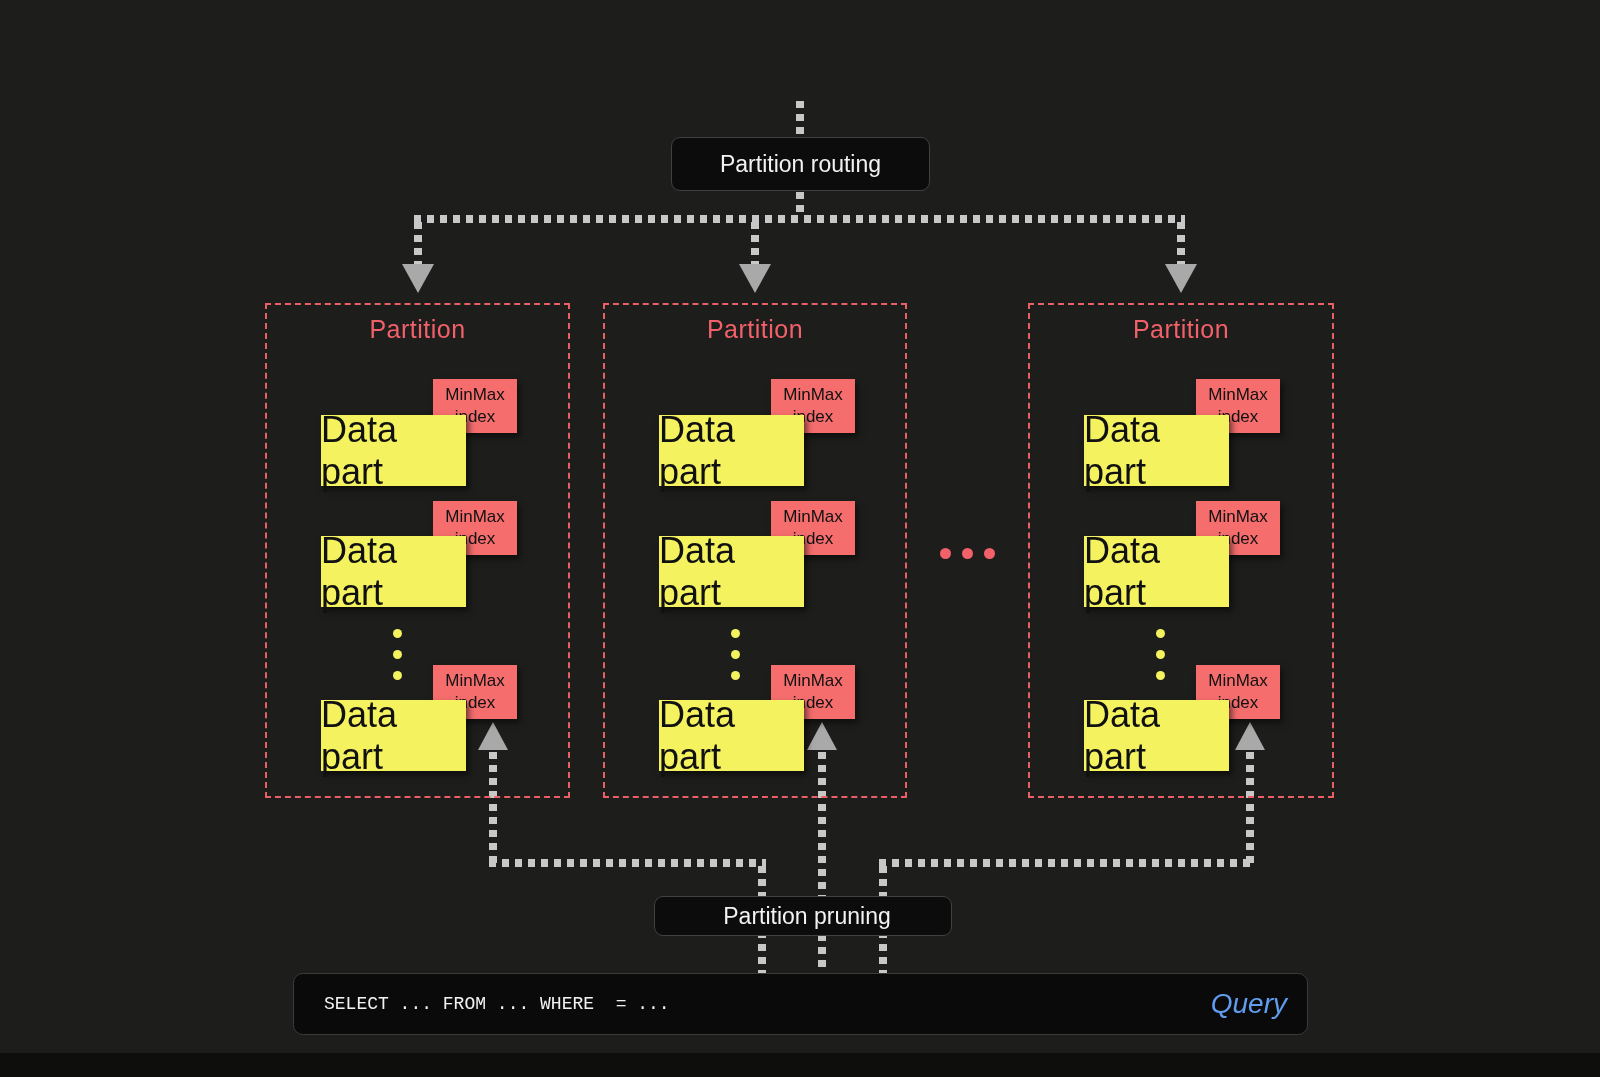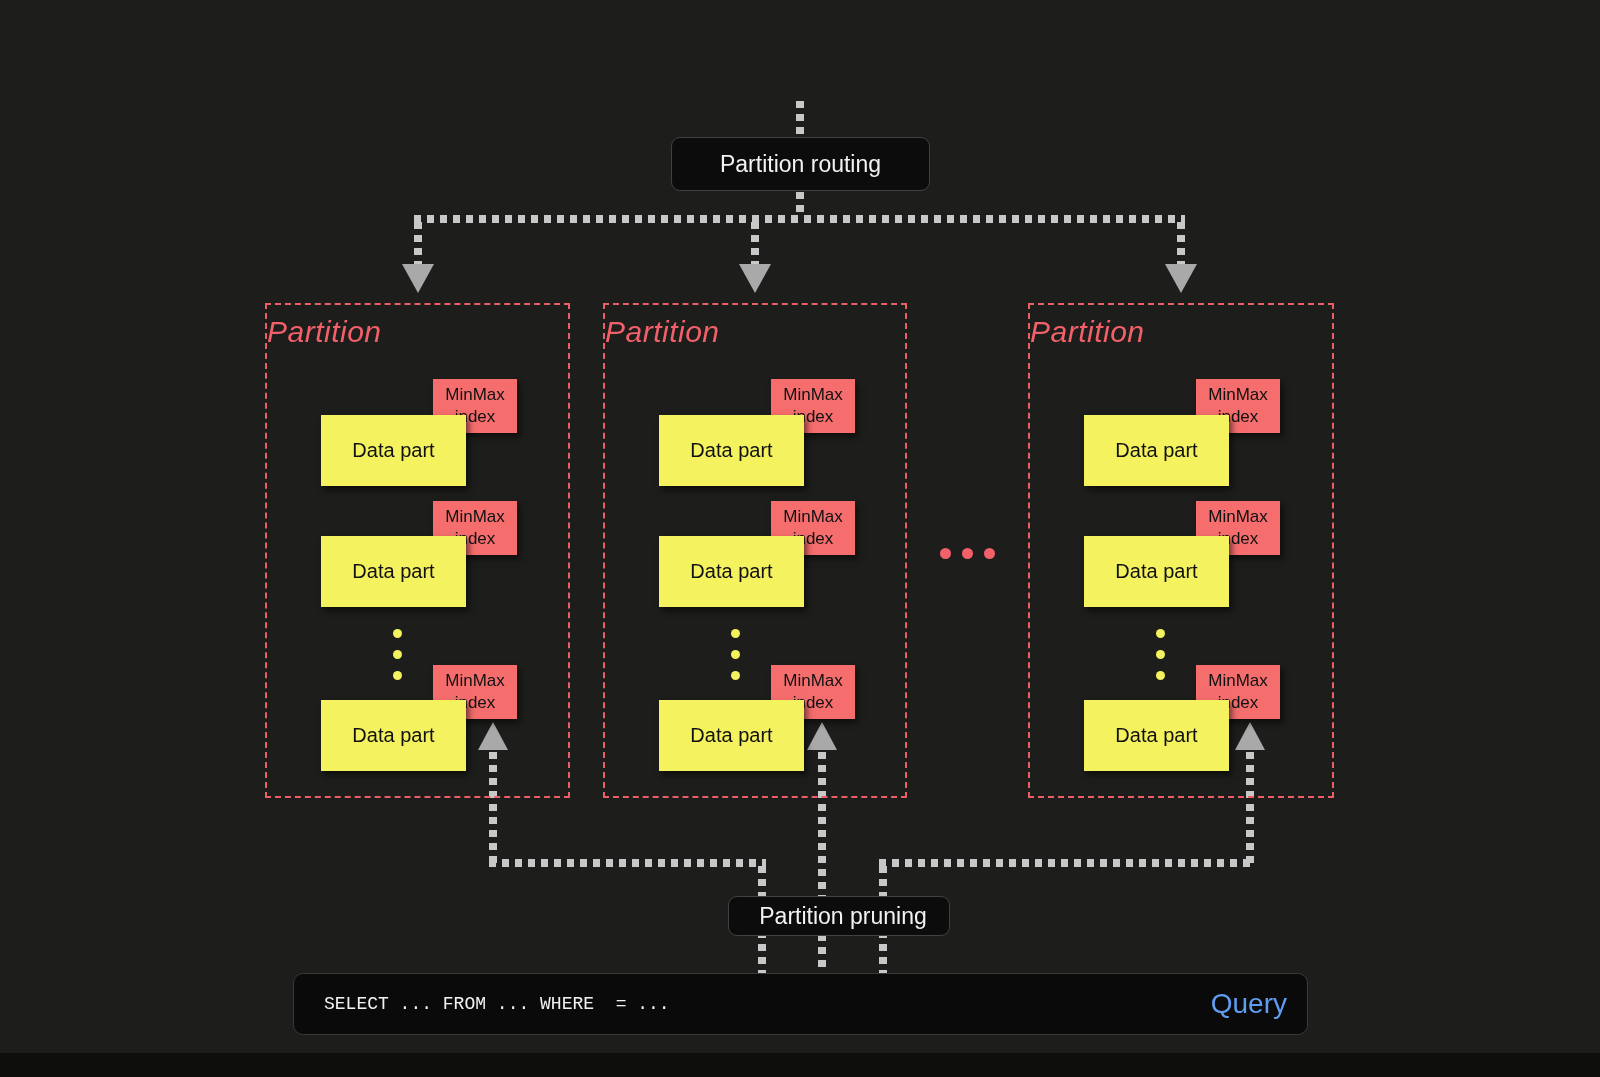--- a/index.html
+++ b/index.html
@@ -49,35 +49,35 @@
   }
   
   .partition{
     border:2px dashed #ea5f66;
     box-sizing:border-box;
     top:303px;height:495px;
     z-index:3;
   }
   .partition-title{
     position:absolute;top:10px;left:0;width:100%;
-    color:var(--accent-red);
-    font-size:30px;letter-spacing:.5px;font-style:italic;
+    text-align:center;color:var(--accent-red);
+    font-size:25px;letter-spacing:.5px;
   }
   .minmax-badge{
     position:absolute;left:166px;width:84px;height:54px;
     background:var(--badge-red);color:var(--text-black);
     font-size:17px;line-height:1.28;text-align:center;
     box-sizing:border-box;padding-top:5px;
     box-shadow:3px 4px 6px rgba(0,0,0,.5);
     z-index:4;
   }
   .data-part{
     position:absolute;left:54px;width:145px;height:71px;
     background:var(--part-yellow);color:var(--text-black);
-    font-size:20px;display:flex;align-items:center;justify-content:center;
+    font-size:36px;display:flex;align-items:center;justify-content:center;
     box-shadow:3px 4px 6px rgba(0,0,0,.55);
     z-index:5;
   }
   .vdots{position:absolute;left:126px;display:flex;flex-direction:column;gap:12px;z-index:4;}
   .vdots span{width:9px;height:9px;border-radius:50%;background:var(--part-yellow);}
   .hdots{display:flex;gap:11px;z-index:3;}
   .hdots span{width:11px;height:11px;border-radius:50%;background:var(--accent-red);}
   
   .row-bar{position:absolute;left:378px;top:17px;width:258px;height:22px;display:flex;gap:2px;}
   .row-bar div{flex:1;background:var(--bar-gray);border:1px solid #969696;box-sizing:border-box;}
@@ -92,20 +92,21 @@
     display:flex;align-items:center;
     font-family:"Liberation Mono","DejaVu Sans Mono",monospace;
     font-size:18px;color:var(--text-white);white-space:pre;
   }
   .sql .key{color:#ef6d6d;}
   .query-label{
     position:absolute;right:20px;top:0;height:100%;
     display:flex;align-items:center;
     color:var(--blue-query);font-size:28px;
     font-family:"Liberation Sans",sans-serif;
+    font-style:italic;
   }
   .bottom-strip{left:0;top:1053px;width:1600px;height:24px;background:#0e0e0c;}
 </style>
 </head>
 <body>
 
 <div id="stage">
 
 
   <div class="vline abs" style="left:796px;top:101px;height:116px;"></div>
@@ -177,21 +178,21 @@
   <div class="vline abs" style="left:489px;top:752px;height:115px;"></div>
   <div class="vline abs" style="left:818px;top:752px;height:221px;"></div>
   <div class="vline abs" style="left:1246px;top:752px;height:115px;"></div>
 
   <div class="hline abs" style="left:489px;top:859px;width:277px;"></div>
   <div class="hline abs" style="left:879px;top:859px;width:375px;"></div>
 
   <div class="vline abs" style="left:758px;top:866px;height:107px;"></div>
   <div class="vline abs" style="left:879px;top:866px;height:107px;"></div>
 
-  <div class="pill abs" style="left:728px;top:896px;width:222px;height:40px;padding-left:8px;">Partition pruning</div>
+  <div class="pill abs" style="left:654px;top:896px;width:298px;height:40px;padding-left:8px;">Partition pruning</div>
 
   <div class="panel abs" style="left:293px;top:973px;width:1015px;height:62px;">
     <div class="sql">
       <span>SELECT ... FROM ... WHERE </span>
       <span> = ...</span>
     </div>
     <div class="query-label">Query</div>
   </div>
 
   <div class="bottom-strip abs"></div>

